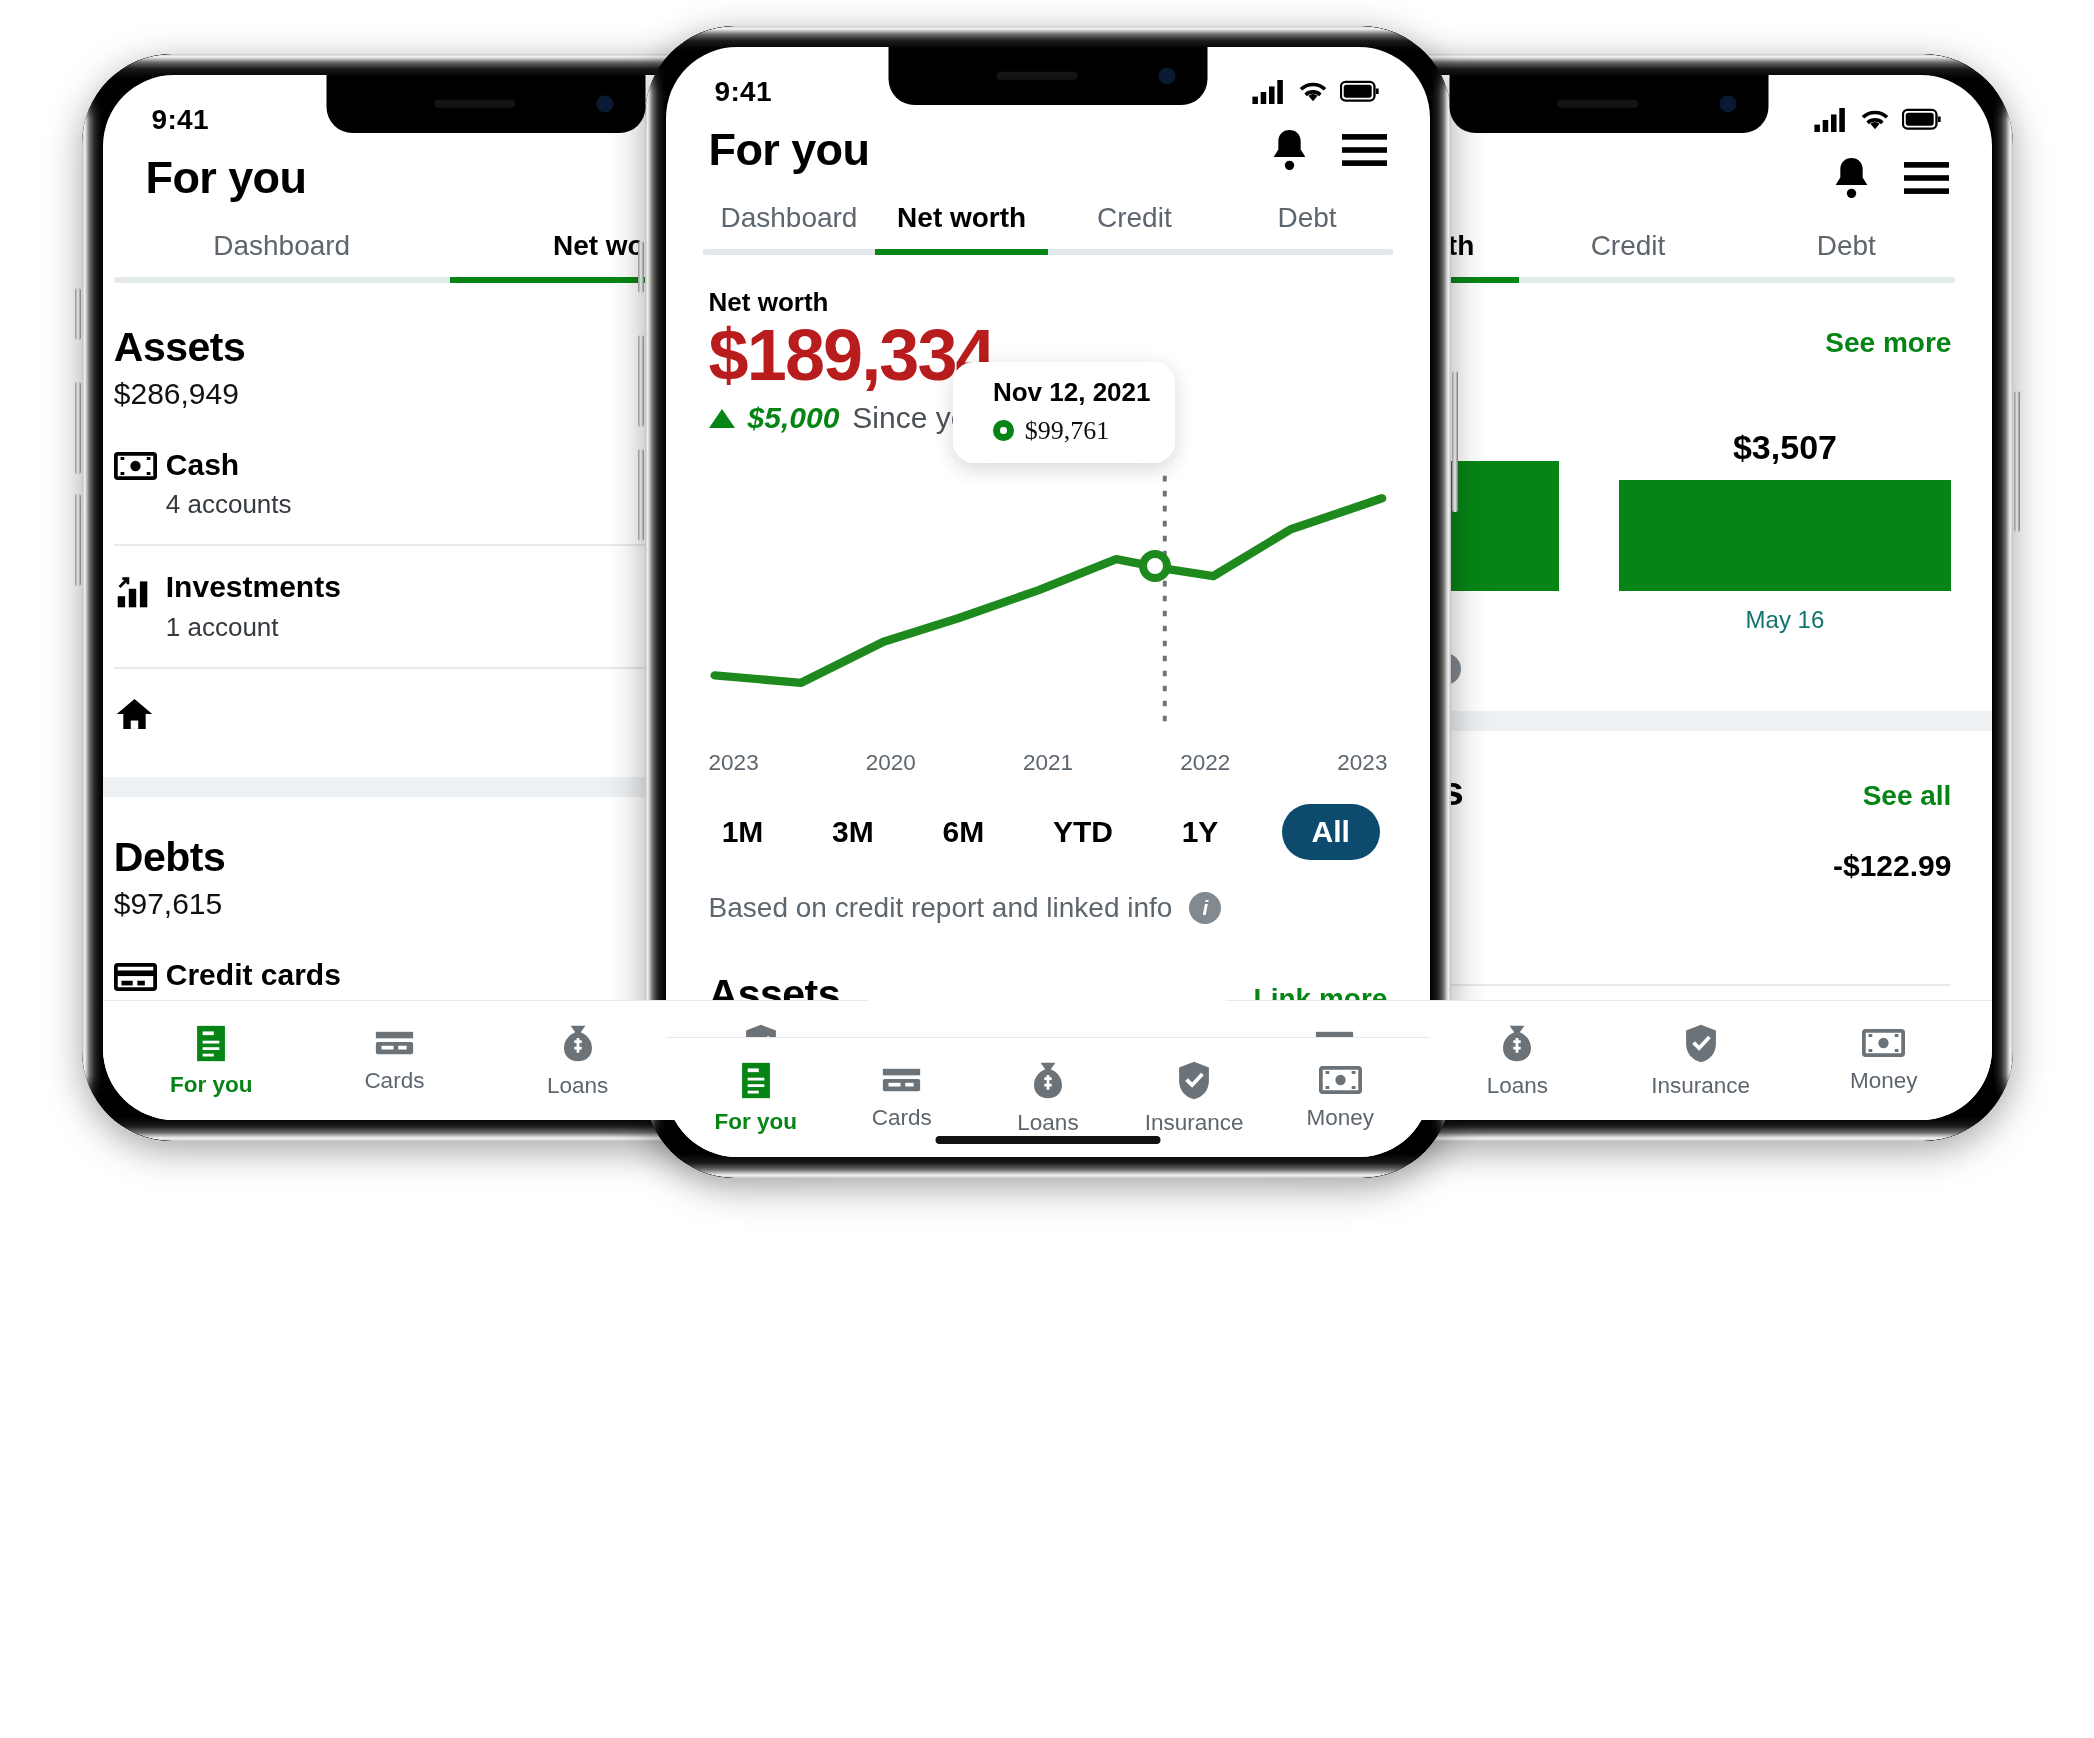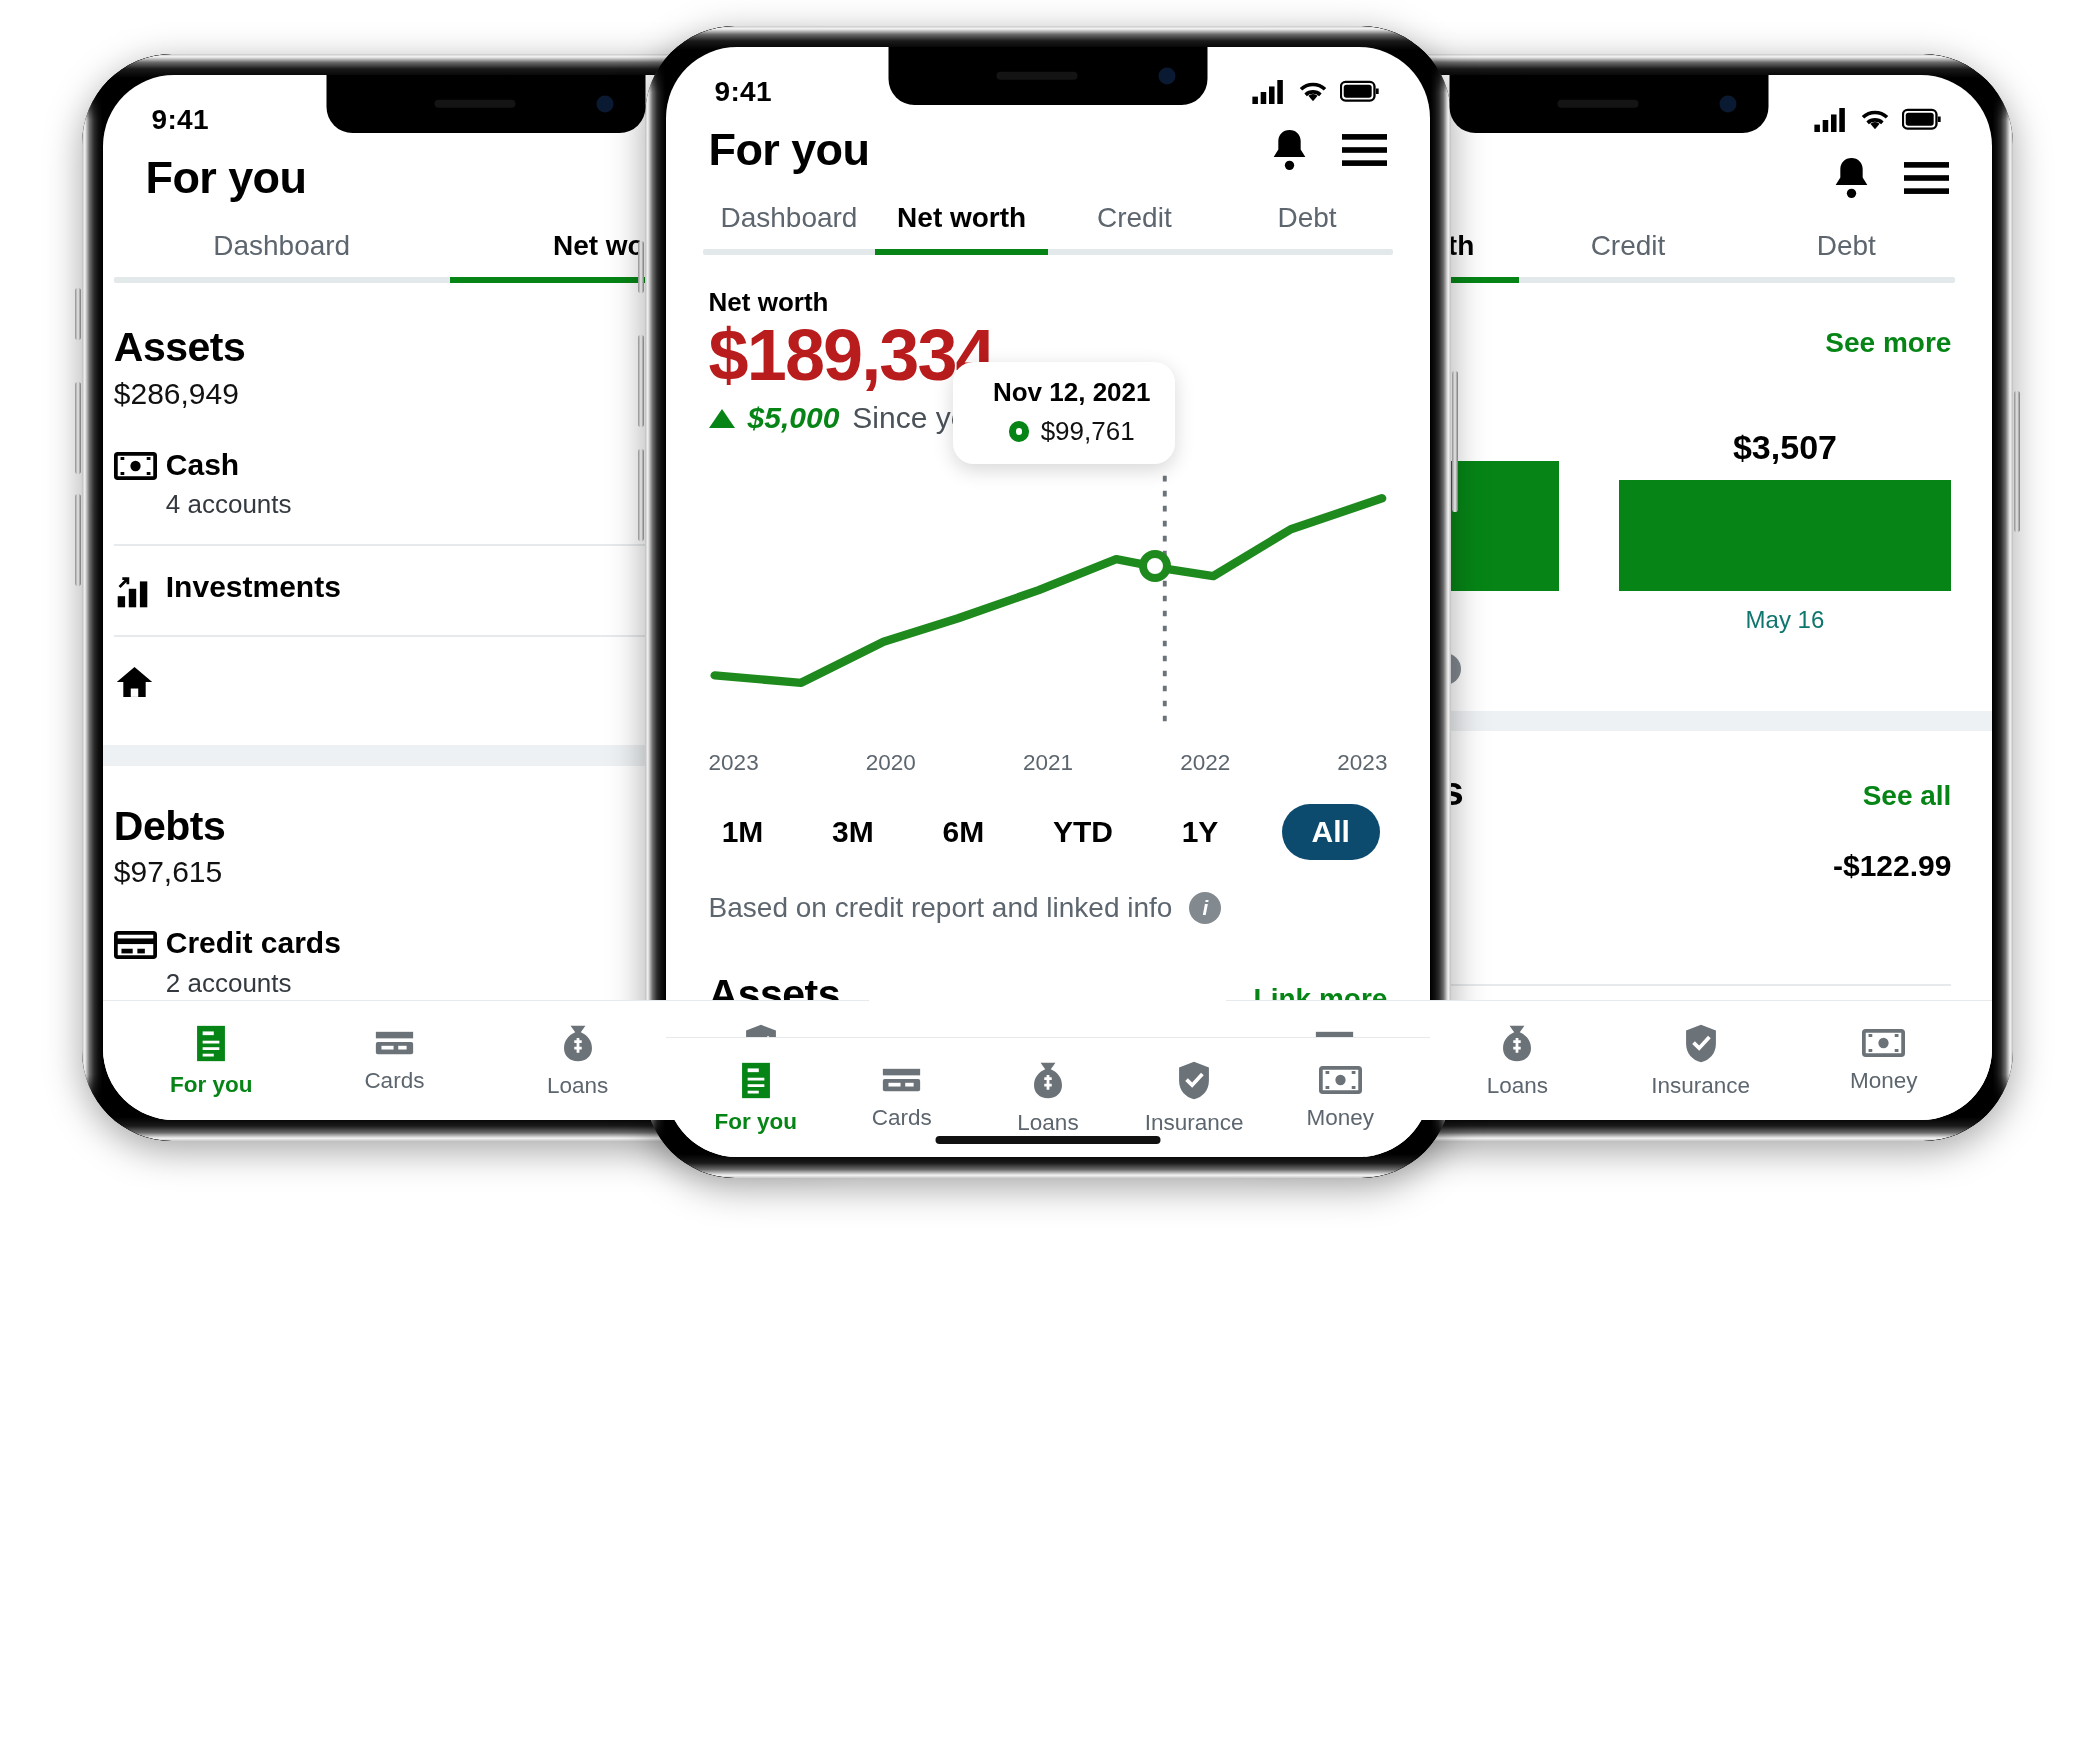--- a/index.html
+++ b/index.html
@@ -108,21 +108,21 @@
 
   
   .chartwrap { position:relative; height:281px; margin-top: 24px; }
   .chartwrap svg { position:absolute; inset:0; width:100%; height:100%; }
   .tooltip {
     position:absolute; background:#fff; border-radius:20.6px;
     box-shadow: 0 5.6px 20.6px rgba(0,0,0,.16); padding: 15px 24px 17px 40px;
     text-align:center; z-index:4;
   }
   .tooltip .tdate { font-size:26px; font-weight:700; color:#000; white-space:nowrap;}
-  .tooltip .tval { font-size:26px; color:#111; display:flex; align-items:center; gap:11.2px; justify-content:center; margin-top:7.5px;}
+  .tooltip .tval { font-size:26px; color:#111; display:flex; align-items:center; gap:11.2px; margin-top:7.5px;font-family:Liberation Serif, serif;}
   .ring { width:20.6px;height:20.6px;border-radius:50%;border:7.5px solid #068516; background:#fff; box-sizing:border-box;}
   .xaxis { display:flex; justify-content:space-between; padding: 9.4px 0 0 0; }
   .xaxis span { font-size:22.5px; color:#5d666e; }
 
   .ranges { display:flex; align-items:center; justify-content:space-between; padding: 28px 7.5px 0 7.5px; }
   .range { font-size:30px; font-weight:700; color:#000; padding: 9.4px 5.6px; }
   .range.on { background:#0c4a6e; color:#fff; border-radius:28px; padding:11.2px 30px; }
 
   .footnote { display:flex; align-items:center; gap:17px; padding-top: 32px; font-size:28px; color:#5d666e;}
   .info-dot { width:32px;height:32px;border-radius:50%;background:#828a90;color:#fff;
@@ -210,20 +210,21 @@
           <div class="ico">
             <svg width="37" height="37" viewBox="0 0 40 40">
                 <path d="M6 14l8-8M9 5h6v6" stroke="#000" stroke-width="3" fill="none"></path>
                 <rect x="4" y="24" width="8" height="12" fill="#000"></rect>
                 <rect x="16" y="16" width="8" height="20" fill="#000"></rect>
                 <rect x="28" y="8" width="8" height="28" fill="#000"></rect>
               </svg>
           </div>
           <div class="mid">
             <div class="ttl">Investments</div>
+            <div class="sub">1 account</div>
           </div>
         </div>
         <div class="divider"></div>
 
         <div class="row">
           <div class="ico">
             <svg width="41" height="36" viewBox="0 0 44 38">
                 <path d="M22 3L3 19h7v16h24V19h7L22 3z" fill="#000"></path>
                 <rect x="18" y="26" width="8" height="9" fill="#fff"></rect>
               </svg>

